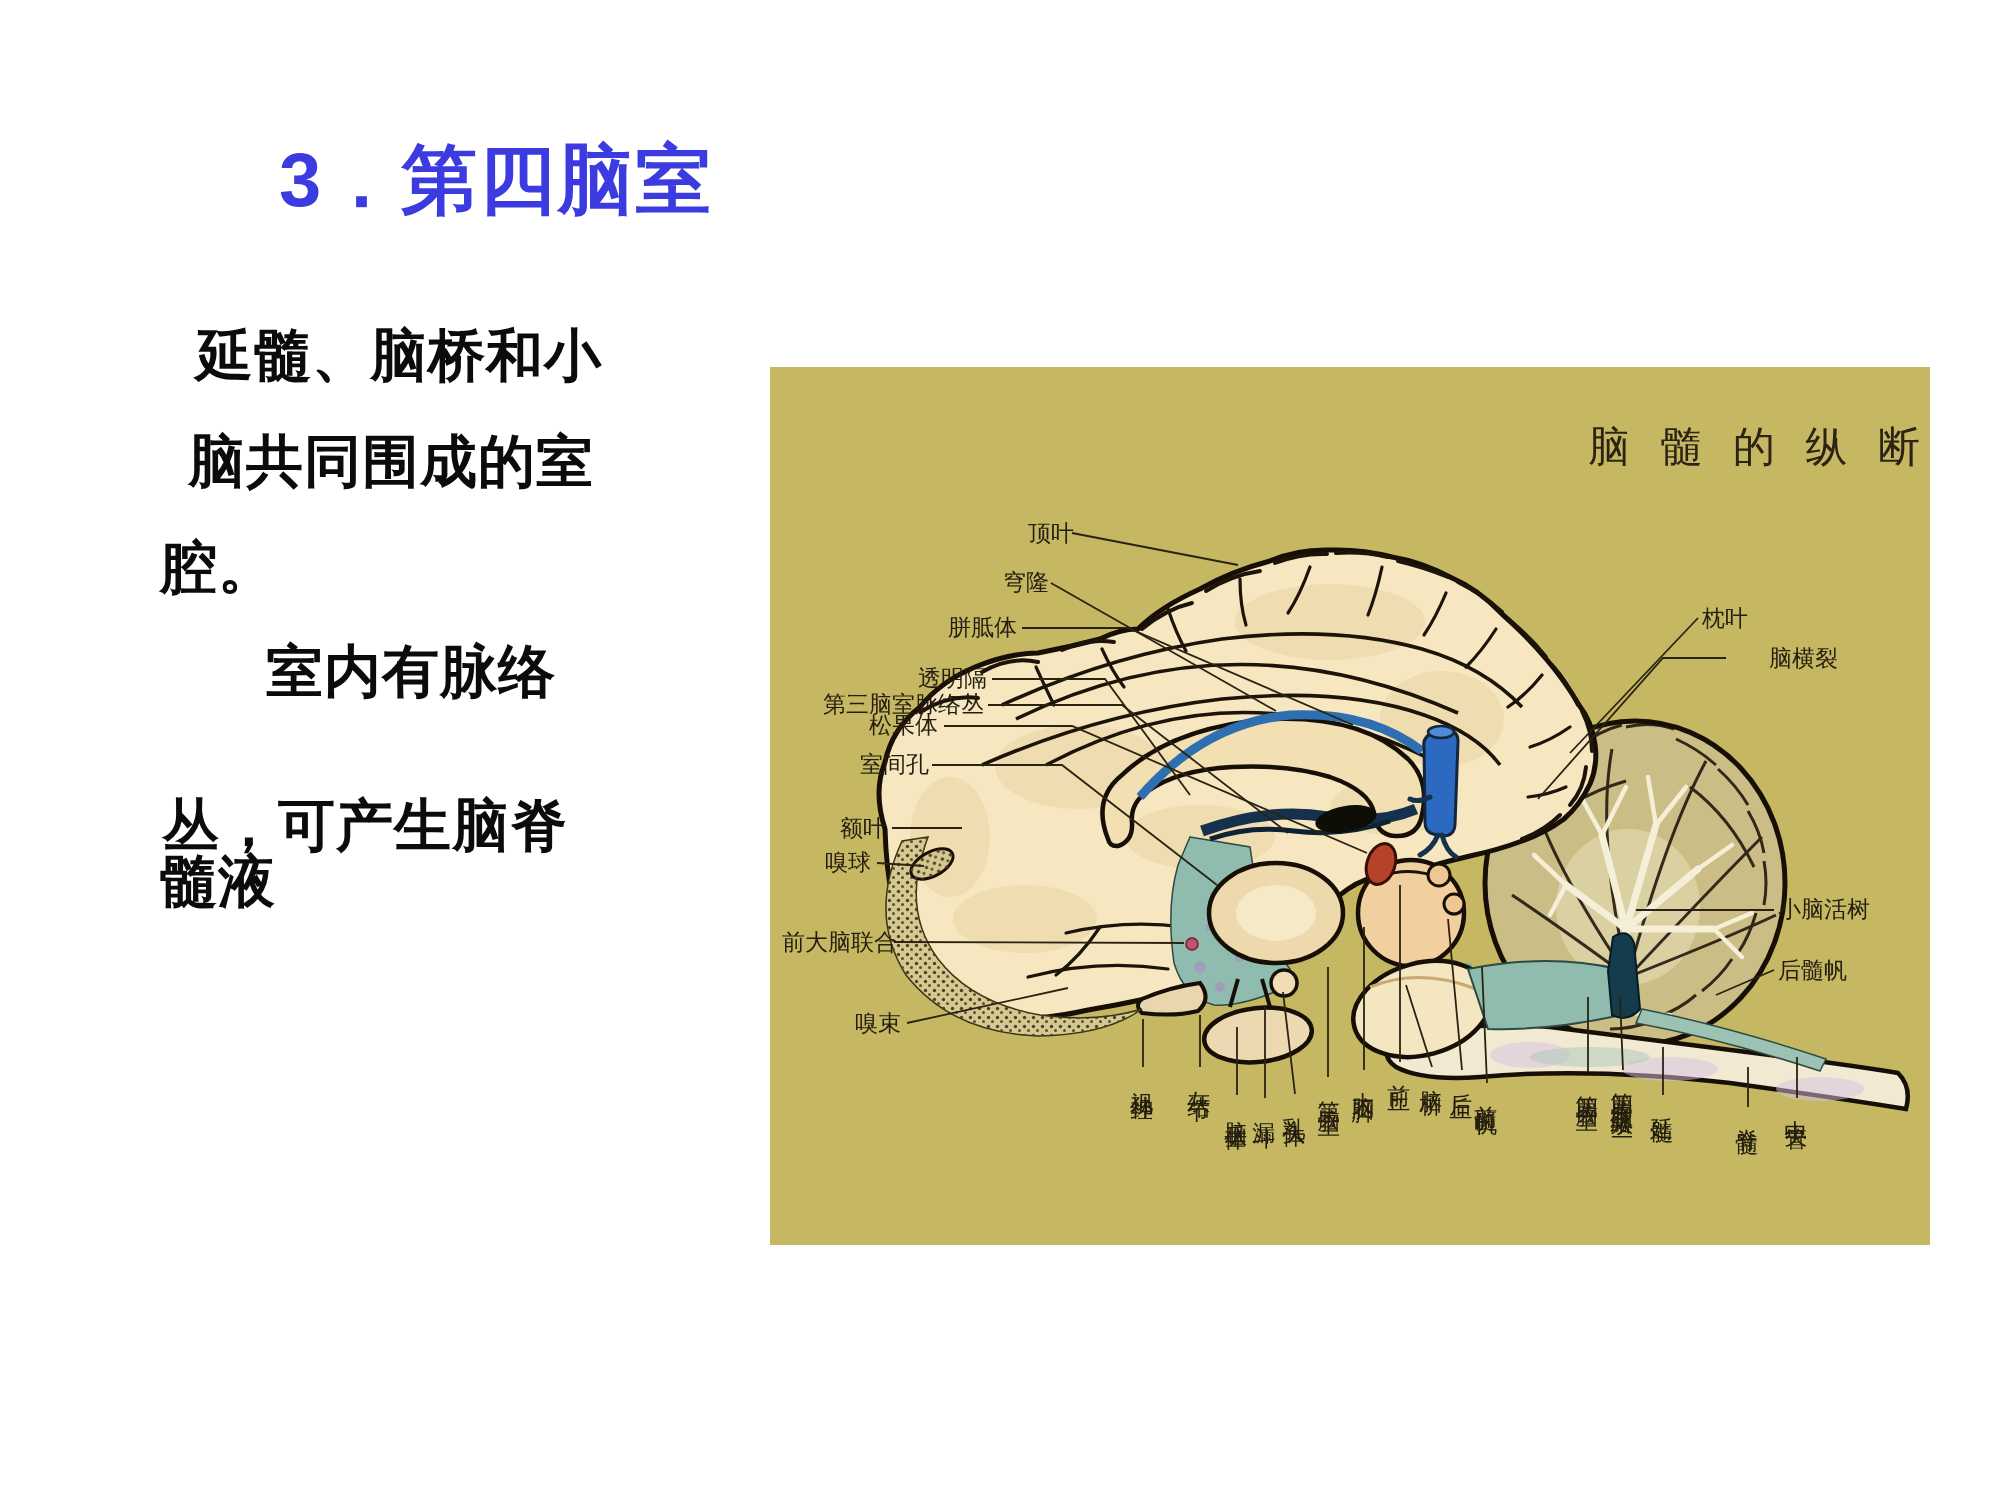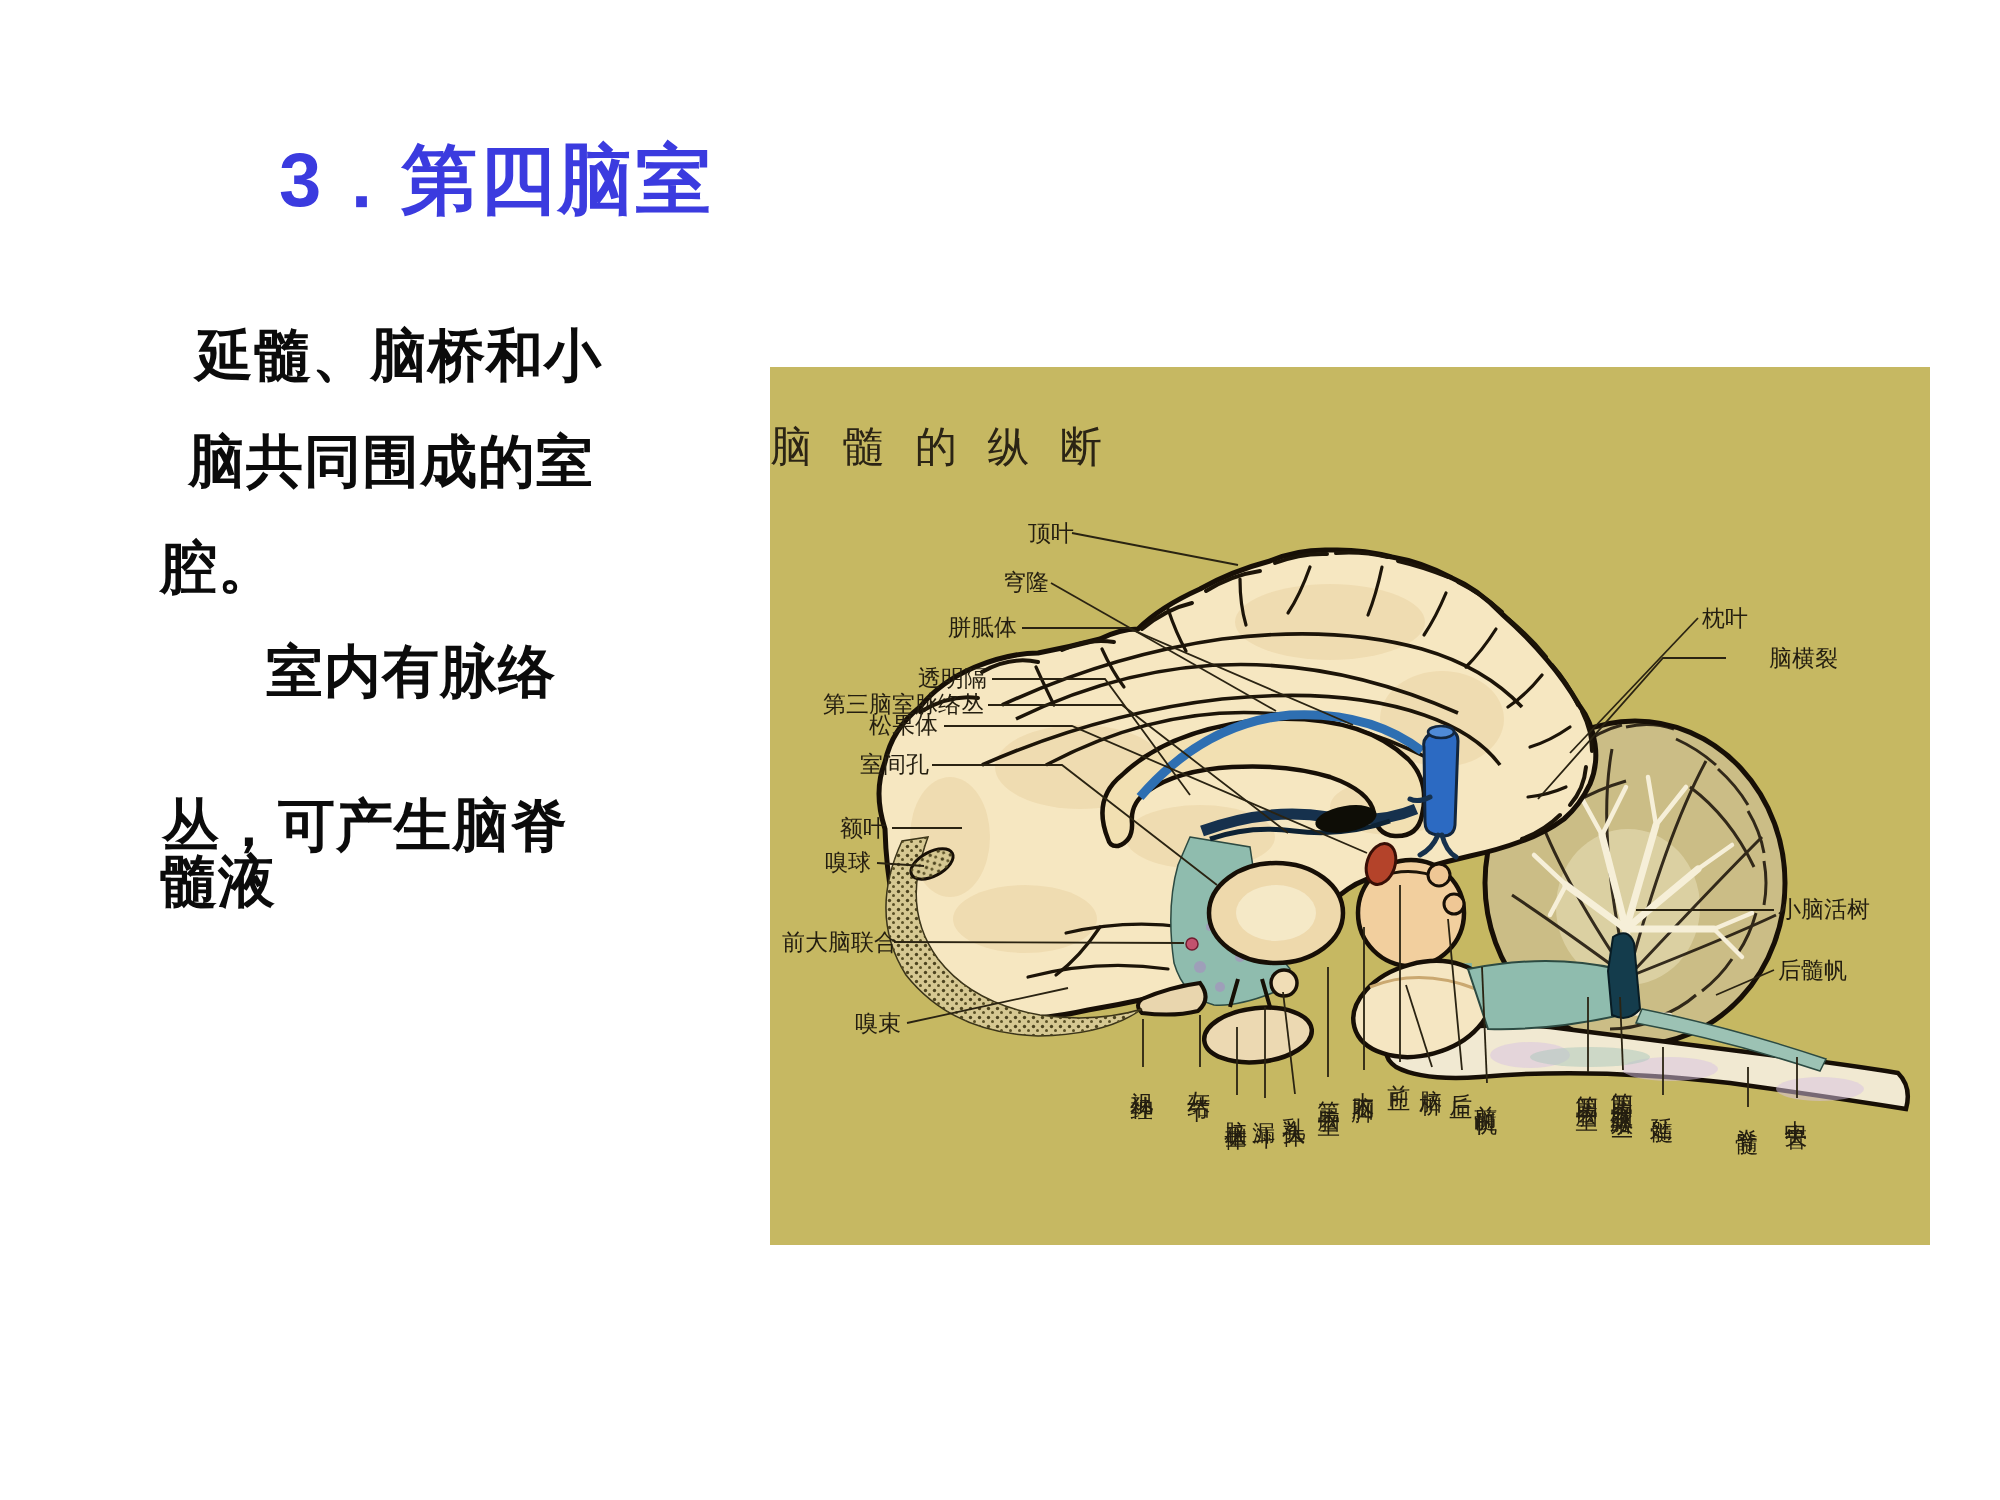--- a/index.html
+++ b/index.html
@@ -14,21 +14,21 @@
   .bl1{left:188px;top:318px;margin-left:8px;}
   .bl2{left:160px;top:424px;margin-left:28px;}
   .bl3{left:160px;top:530px;}
   .bl4{left:266px;top:634px;}
   .bl5{left:162px;top:740px;margin-top:48px;}
   .bl6{left:160px;top:844px;}
 
   #figure{position:absolute;left:770px;top:367px;width:1160px;height:878px;}
   #figure svg{position:absolute;left:0;top:0;}
 
-  .fig-title{position:absolute;left:0;top:52px;width:1160px;text-align:left;
+  .fig-title{position:absolute;left:0;top:52px;width:1160px;text-align:right;
     font-family:"Liberation Serif",serif;font-size:42px;color:#2b2415;
     letter-spacing:10px;white-space:nowrap;}
 
   .lbl{position:absolute;font-family:"Liberation Serif",serif;font-size:23px;
     color:#241e10;white-space:nowrap;line-height:1.05;}
   .lbl-v{writing-mode:vertical-rl;letter-spacing:4px;}
 </style>
 </head>
 <body>
 

